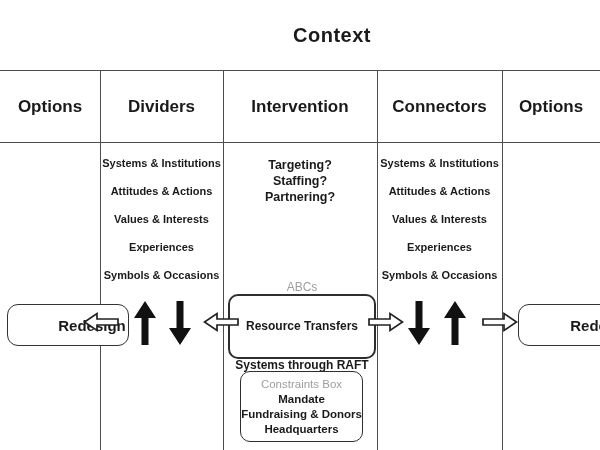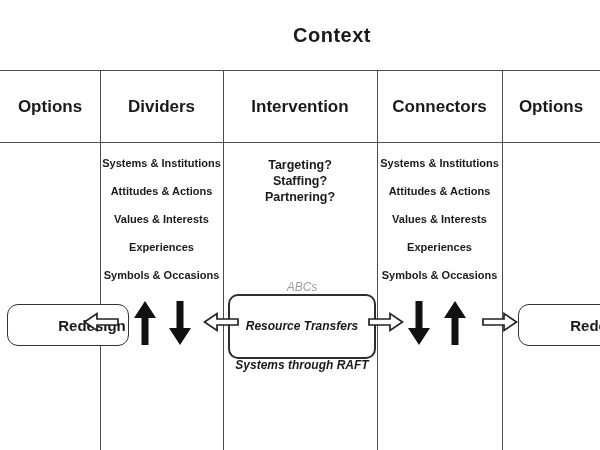--- a/index.html
+++ b/index.html
@@ -41,21 +41,20 @@
     text-align: center; z-index: 2;
   }
   .mapping .muted { font-size: 12.5px; line-height: 16px; color: #9e9e9e; }
   .mapping .q { font-size: 12.5px; line-height: 16px; font-weight: 600; }
 
   .rbox {
     border: 2px solid #2e2e2e; border-radius: 10px;
     background: #ffffff; z-index: 2;
     display: flex; flex-direction: column; align-items: center; justify-content: center;
     text-align: center;
-    font-style: italic;
   }
   .abc-box { left: 228px; top: 294px; width: 144px; height: 61px; }
   .abc-box .muted { font-size: 12px; line-height: 15px; color: #9e9e9e; }
   .abc-box .ln { font-size: 12px; line-height: 15.5px; font-weight: 600; margin-top: 24px; }
 
   .constraints-box { left: 240px; top: 371px; width: 121px; height: 69px; border-width: 1.6px; }
   .constraints-box .muted { font-size: 11.5px; line-height: 15px; color: #9e9e9e; }
   .constraints-box .ln { font-size: 11.5px; line-height: 15px; font-weight: 600; }
 
   .redesign {
@@ -112,20 +111,26 @@
     <div class="q">Staffing?</div>
     <div class="q">Partnering?</div>
   </div>
 
   <div class="abs rbox abc-box">
     <div class="muted">ABCs</div>
     <div class="ln">Resource Transfers</div>
     <div class="ln">Systems through RAFT</div>
   </div>
 
+  <div class="abs rbox constraints-box">
+    <div class="muted">Constraints Box</div>
+    <div class="ln">Mandate</div>
+    <div class="ln">Fundraising &amp; Donors</div>
+    <div class="ln">Headquarters</div>
+  </div>
 
   <div class="abs redesign redesign-left">
     <span>Redesign</span>
   </div>
   <div class="abs redesign redesign-right">
     <span>Redesign</span>
   </div>
 
   <div class="abs arrow" style="left:83px;top:311px">
     <svg width="36" height="22" viewBox="0 0 36 22">

